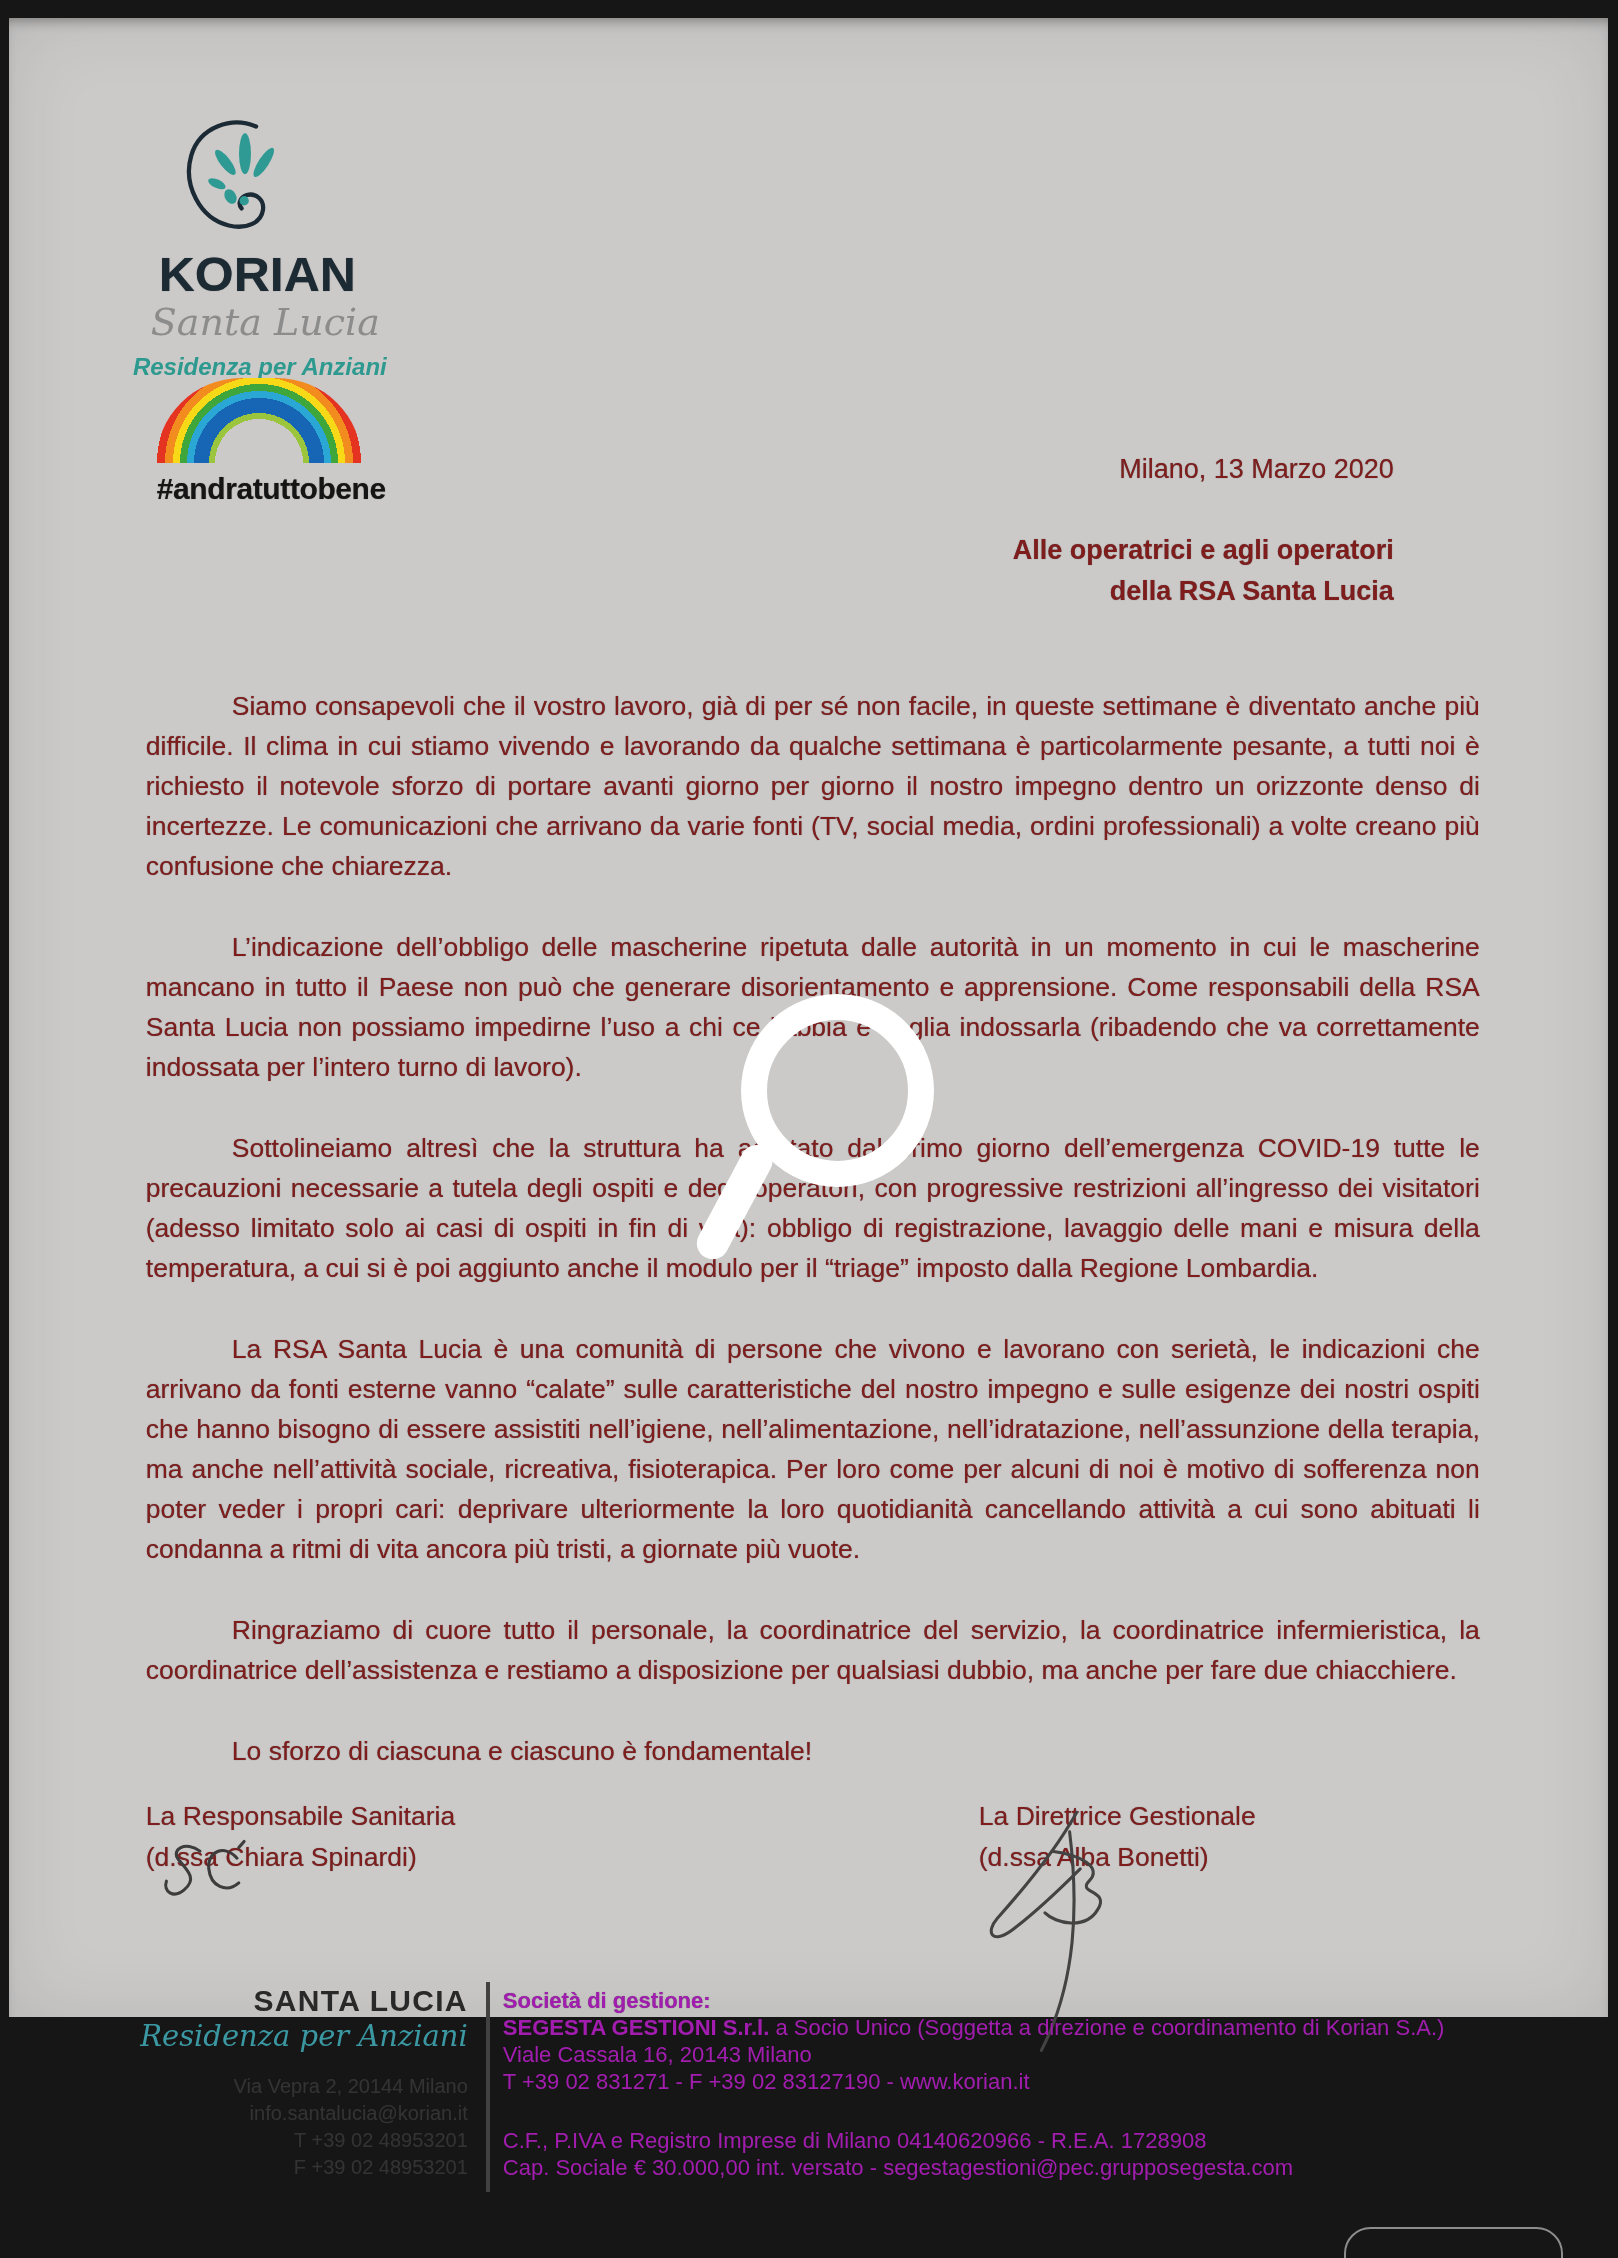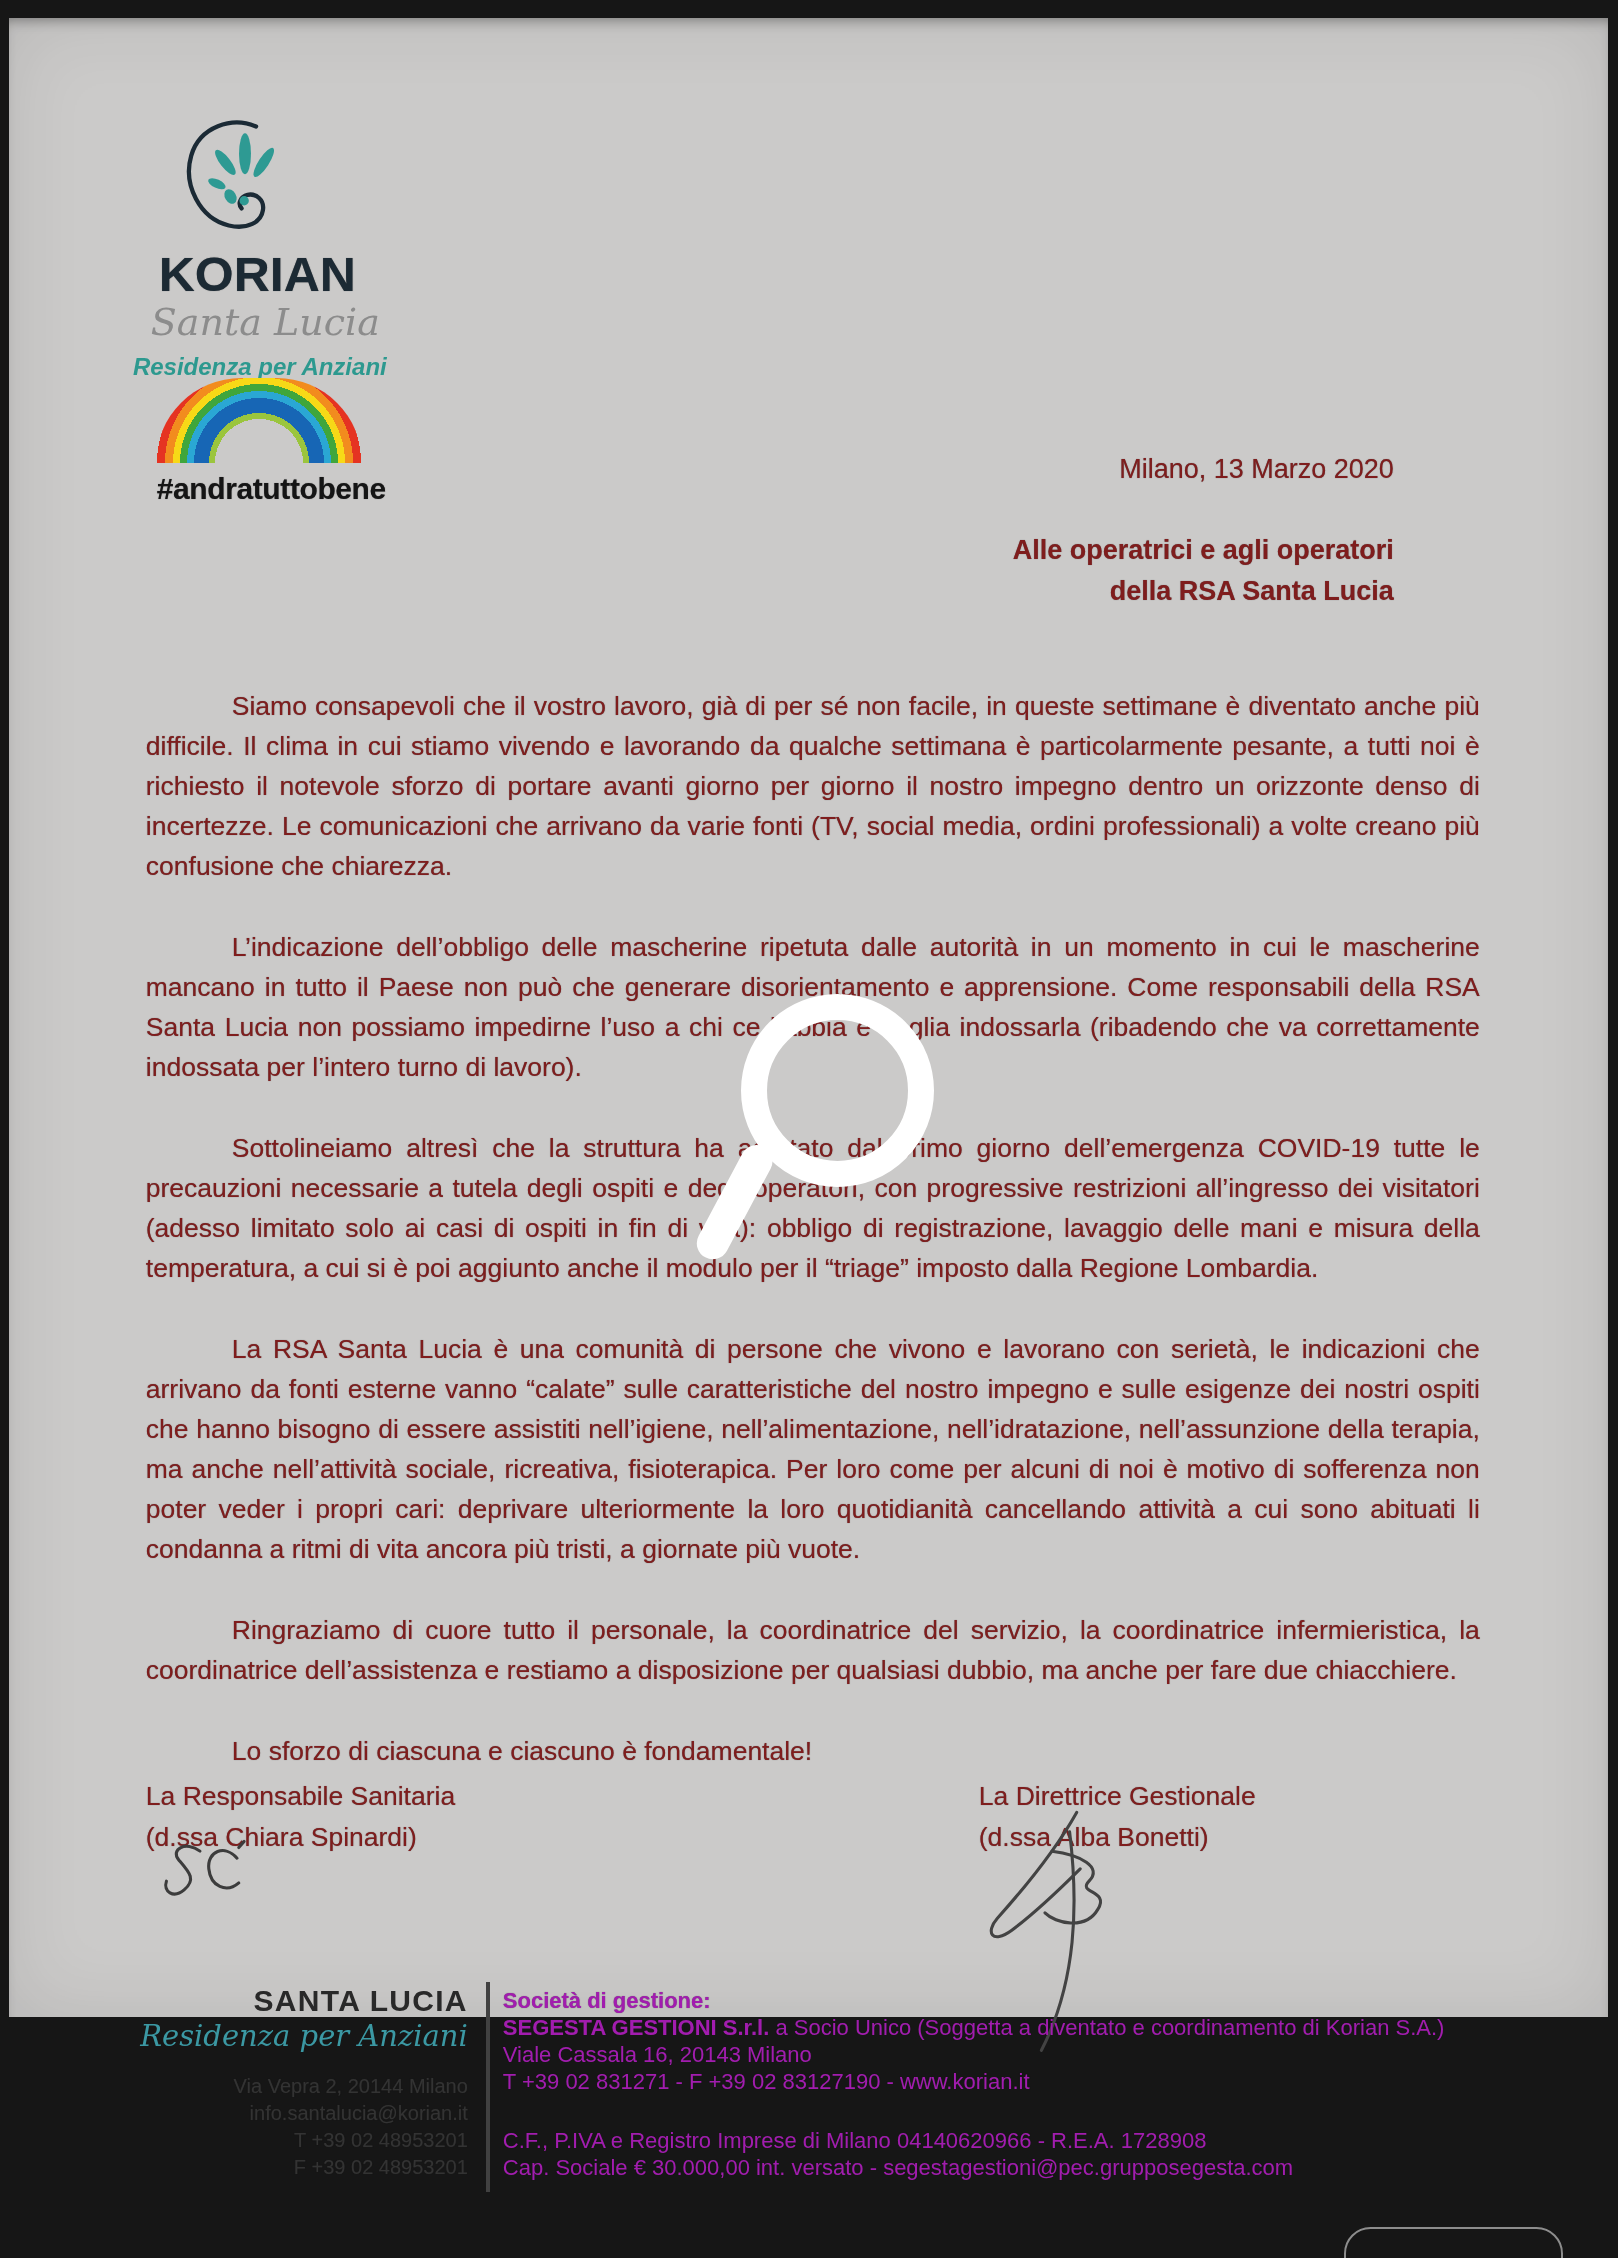--- a/index.html
+++ b/index.html
@@ -23,21 +23,21 @@
       rgba(0,0,0,0) 102px);}
   .hashtag{left:148px;top:454px;font-size:30px;font-weight:bold;color:#151515;letter-spacing:-0.4px;}
 
   .date-line{right:214px;top:436px;font-size:27px;}
   .recipients{right:214px;top:512px;text-align:right;font-size:27px;font-weight:bold;line-height:41px;}
 
   .body-text{left:137px;top:668px;width:1334px;}
   .body-text p{margin:0 0 41px 0;font-size:26.5px;line-height:40px;text-indent:86px;text-align:justify;}
   .closing{margin-top:35px !important;}
 
-  .sig{font-size:26.5px;line-height:41px;}
+  .sig{font-size:26.5px;line-height:41px;margin-top:20px;}
   .sig-left{left:137px;top:1758px;}
   .sig-right{left:970px;top:1758px;}
 
   .footer-left{left:124px;top:1966px;width:335px;text-align:right;}
   .footer-left .fname{font-size:30px;font-weight:bold;letter-spacing:1.3px;color:#292929;}
   .footer-left .fsub{font-family:"DejaVu Serif",serif;font-style:italic;font-size:29px;color:#3b98a3;margin-top:1.8px;}
   .footer-left .faddr{margin-top:19.4px;font-size:20px;line-height:27px;color:#333;}
   .footer-divider{left:477px;top:1964px;width:4.4px;height:210px;background:#414141;}
   .footer-right{left:494px;top:1969px;font-size:22px;line-height:27px;color:#a21caf;width:988px;}
   .footer-right .bold{font-weight:bold;}
@@ -120,21 +120,21 @@
     <div class="faddr scan">
       <div>Via Vepra 2, 20144 Milano</div>
       <div>info.santalucia@korian.it</div>
       <div>T +39 02 48953201</div>
       <div>F +39 02 48953201</div>
     </div>
   </div>
   <div class="abs footer-divider"></div>
   <div class="abs footer-right scan">
     <div class="bold" style="font-weight:600;">Società di gestione:</div>
-    <div><span class="bold">SEGESTA GESTIONI S.r.l.</span><span> a Socio Unico (Soggetta a diventato e coordinamento di Korian S.A.)</span></div>
+    <div><span class="bold">SEGESTA GESTIONI S.r.l.</span><span> a Socio Unico (Soggetta a direzione e coordinamento di Korian S.A.)</span></div>
     <div>Viale Cassala 16, 20143 Milano</div>
     <div>T +39 02 831271 - F +39 02 83127190 - www.korian.it</div>
     <div class="gap-top">C.F., P.IVA e Registro Imprese di Milano 04140620966 - R.E.A. 1728908</div>
     <div>Cap. Sociale € 30.000,00 int. versato - segestagestioni@pec.grupposegesta.com</div>
   </div>
 
   <div class="abs corner-rect"></div>
 
   <div>
     <div class="abs mag-circle"></div>

